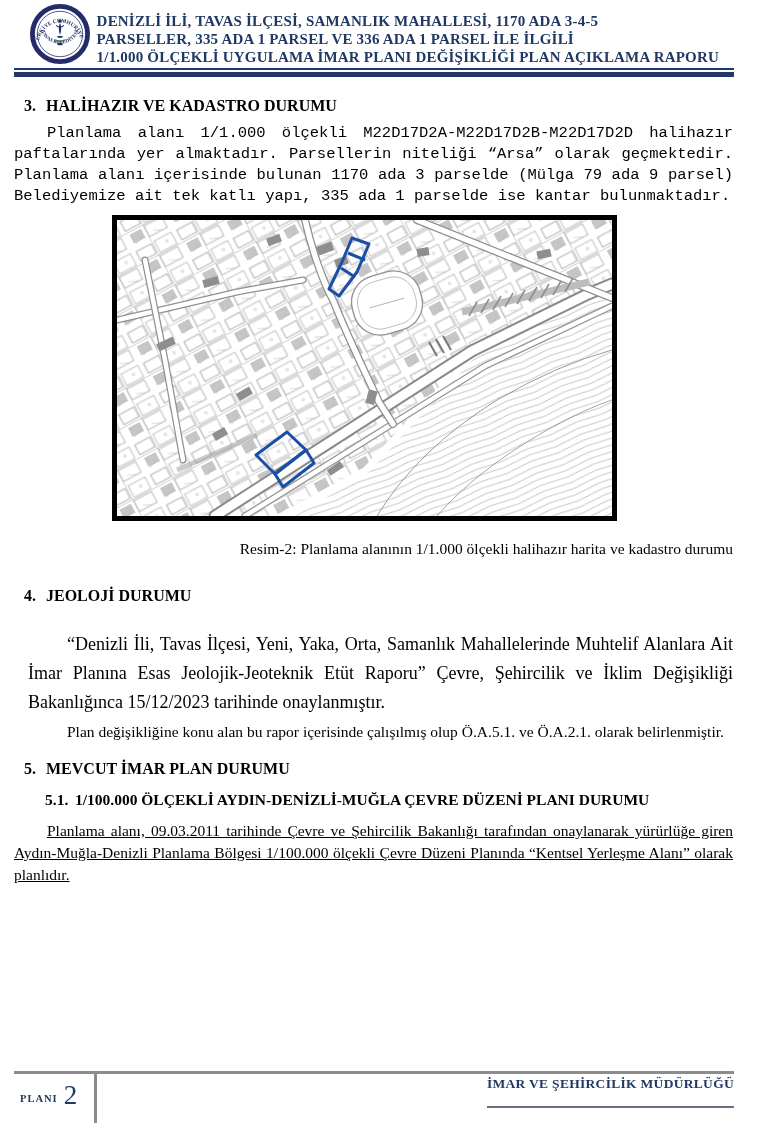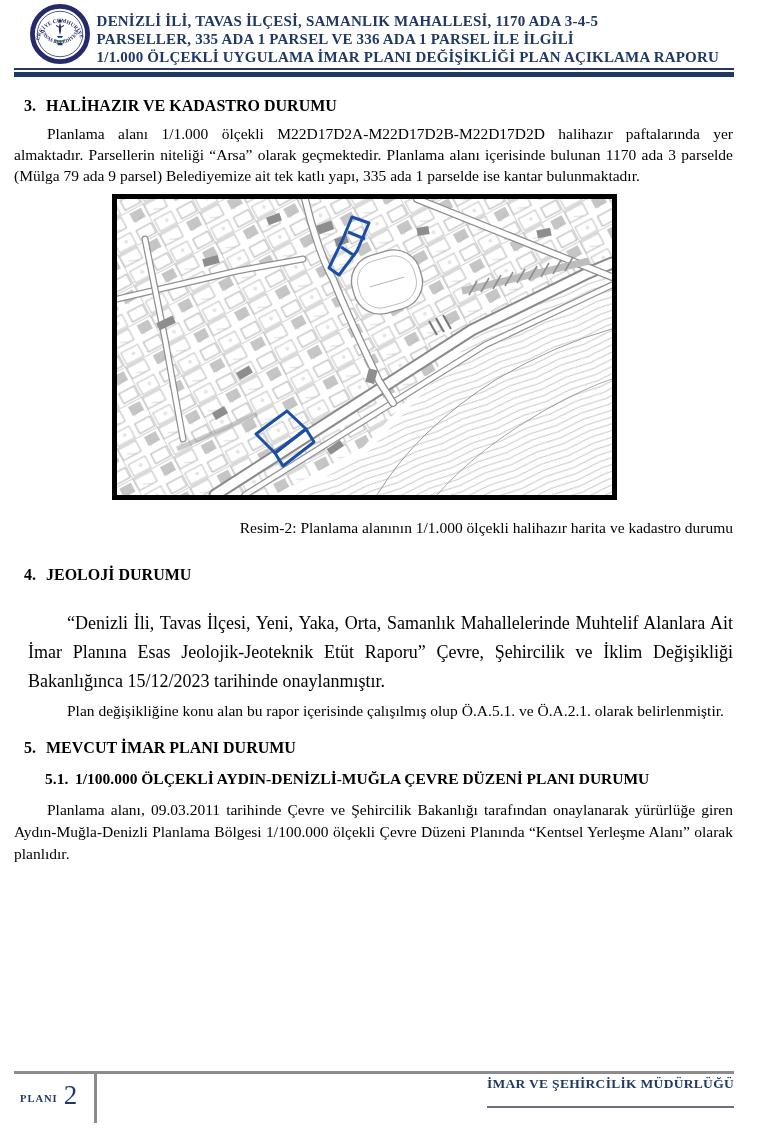--- a/index.html
+++ b/index.html
@@ -8,29 +8,29 @@
   
   .hdr{position:relative;height:66px;}
   .logo{position:absolute;left:30px;top:4px;width:60px;height:60px;}
   .hdr-text{position:absolute;right:48px;top:12px;text-align:left;
             font-weight:bold;font-size:15px;line-height:18px;letter-spacing:.2px;font-family:Liberation Serif, serif;}
   .hdr-rule{margin:2px 33px 0 14px;border-top:2px solid;height:2px;border-bottom:5px solid;}
   
   .content{padding:0 34px 0 14px;}
   .sec-head{font-weight:bold;font-size:16px;margin:20px 0 0 27px;text-indent:-17px;}
   .sec-head .num{display:inline-block;width:22px;text-indent:0;}
-  .p3{margin:8px 0 0 0;font-size:15.5px;line-height:21px;text-align:justify;text-indent:33px;}
+  .p3{margin:8px 0 0 0;font-size:15.5px;line-height:21px;text-align:justify;text-indent:33px;font-family:Liberation Mono, monospace;}
   .figure{width:495px;margin:8px 0 0 98px;border:5px solid #000;background:#fff;font-size:0;}
   .caption{margin:19px 0 0 0;font-size:15.5px;text-align:right;}
   .p4{margin:25px 0 0 14px;font-size:18px;line-height:29px;text-align:justify;text-indent:39px;}
   .p4b{margin:0 0 0 14px;font-size:15.5px;line-height:29px;text-align:justify;text-indent:39px;}
   .sub-head{font-weight:bold;font-size:15.5px;line-height:28px;margin:8px 0 0 61px;
             text-indent:-30px;text-align:justify;}
   .sub-head .num{display:inline-block;width:30px;text-indent:0;}
-  .p51{margin:6px 0 0 0;font-size:15.5px;line-height:22px;text-align:justify;text-indent:33px;}
+  .p51{margin:6px 0 0 0;font-size:15.5px;line-height:22px;text-align:justify;text-indent:33px;text-decoration:underline;}
   
   .footer{position:absolute;left:14px;right:33px;top:1071px;height:60px;}
   .foot-line{height:3px;background:#8c8c8c;}
   .foot-vline{position:absolute;left:80px;top:0;width:3px;height:52px;background:#8c8c8c;}
   .sayfa{position:absolute;left:6px;top:9px;white-space:nowrap;}
   .sayfa-label{font-weight:bold;font-size:10.5px;letter-spacing:1px;vertical-align:2px;}
   .sayfa-num{font-size:27px;margin-left:6px;}
   .dept{position:absolute;right:0;top:5px;font-weight:bold;font-size:13.5px;letter-spacing:.3px;
         border-bottom:2px solid #6e6e7e;padding-bottom:14px;}
 </style>
@@ -168,21 +168,21 @@
 
     <div class="caption">Resim-2: Planlama alanının 1/1.000 ölçekli halihazır harita ve kadastro durumu</div>
 
     <div class="sec-head" style="margin-top:29px">
       <span class="num">4.</span><span>JEOLOJİ DURUMU</span>
     </div>
     <div class="p4">“Denizli İli, Tavas İlçesi, Yeni, Yaka, Orta, Samanlık Mahallelerinde Muhtelif Alanlara Ait İmar Planına Esas Jeolojik-Jeoteknik Etüt Raporu” Çevre, Şehircilik ve İklim Değişikliği Bakanlığınca 15/12/2023 tarihinde onaylanmıştır.</div>
     <div class="p4b">Plan değişikliğine konu alan bu rapor içerisinde çalışılmış olup Ö.A.5.1. ve Ö.A.2.1. olarak belirlenmiştir.</div>
 
     <div class="sec-head" style="margin-top:14px">
-      <span class="num">5.</span><span>MEVCUT İMAR PLANI DURUMU</span>
+      <span class="num">5.</span><span>MEVCUT İMAR PLAN DURUMU</span>
     </div>
     <div class="sub-head">
       <span class="num">5.1.</span><span>1/100.000 ÖLÇEKLİ AYDIN-DENİZLİ-MUĞLA ÇEVRE DÜZENİ PLANI DURUMU</span>
     </div>
     <div class="p51">Planlama alanı, 09.03.2011 tarihinde Çevre ve Şehircilik Bakanlığı tarafından onaylanarak yürürlüğe giren Aydın-Muğla-Denizli Planlama Bölgesi 1/100.000 ölçekli Çevre Düzeni Planında “Kentsel Yerleşme Alanı” olarak planlıdır.</div>
 
   </div>
 
   <div class="footer">
     <div class="foot-line"></div>

